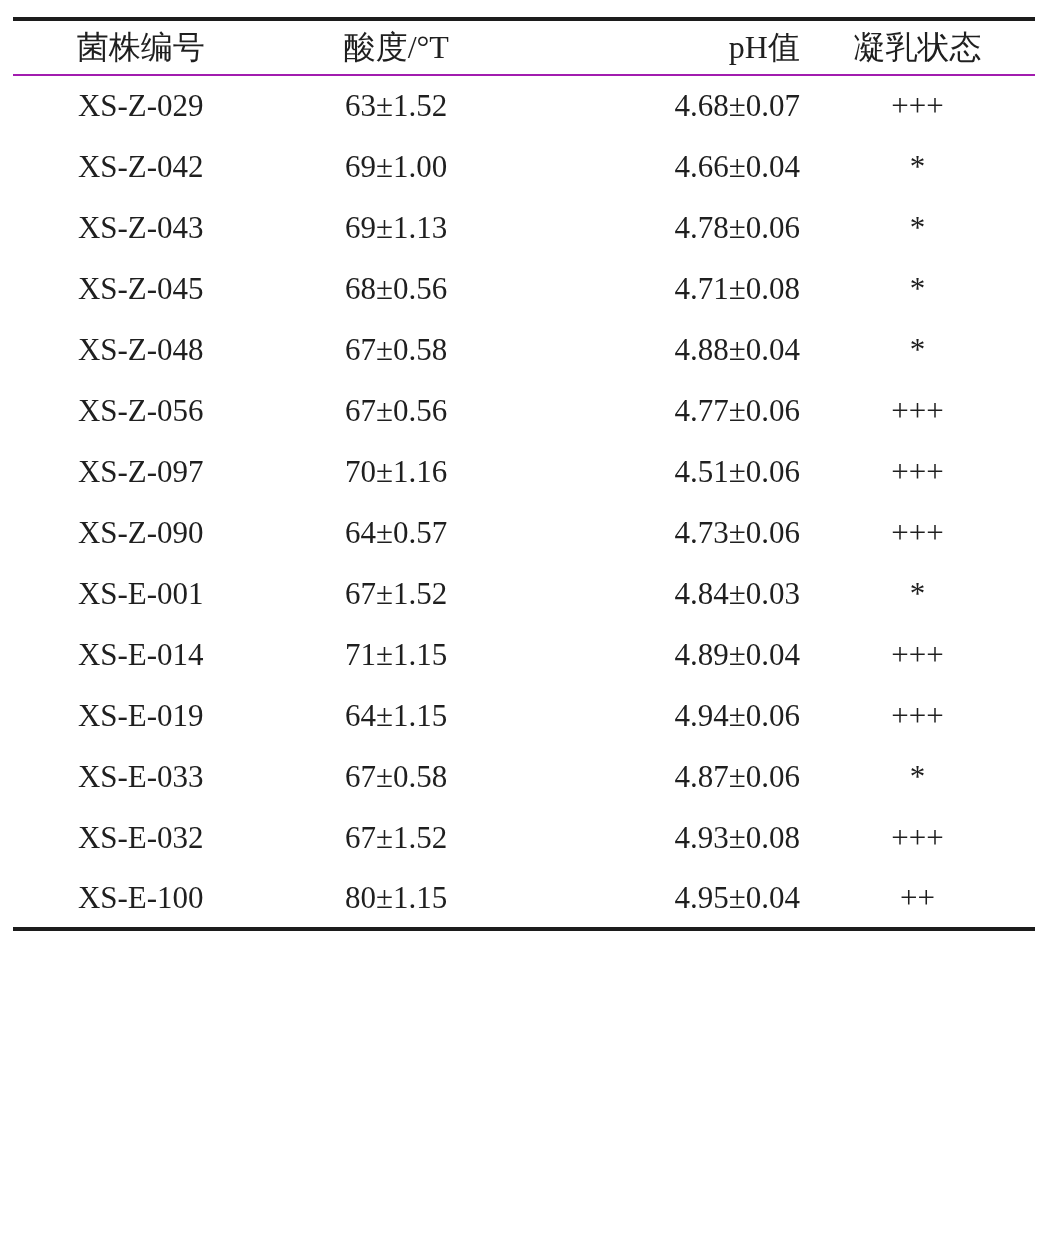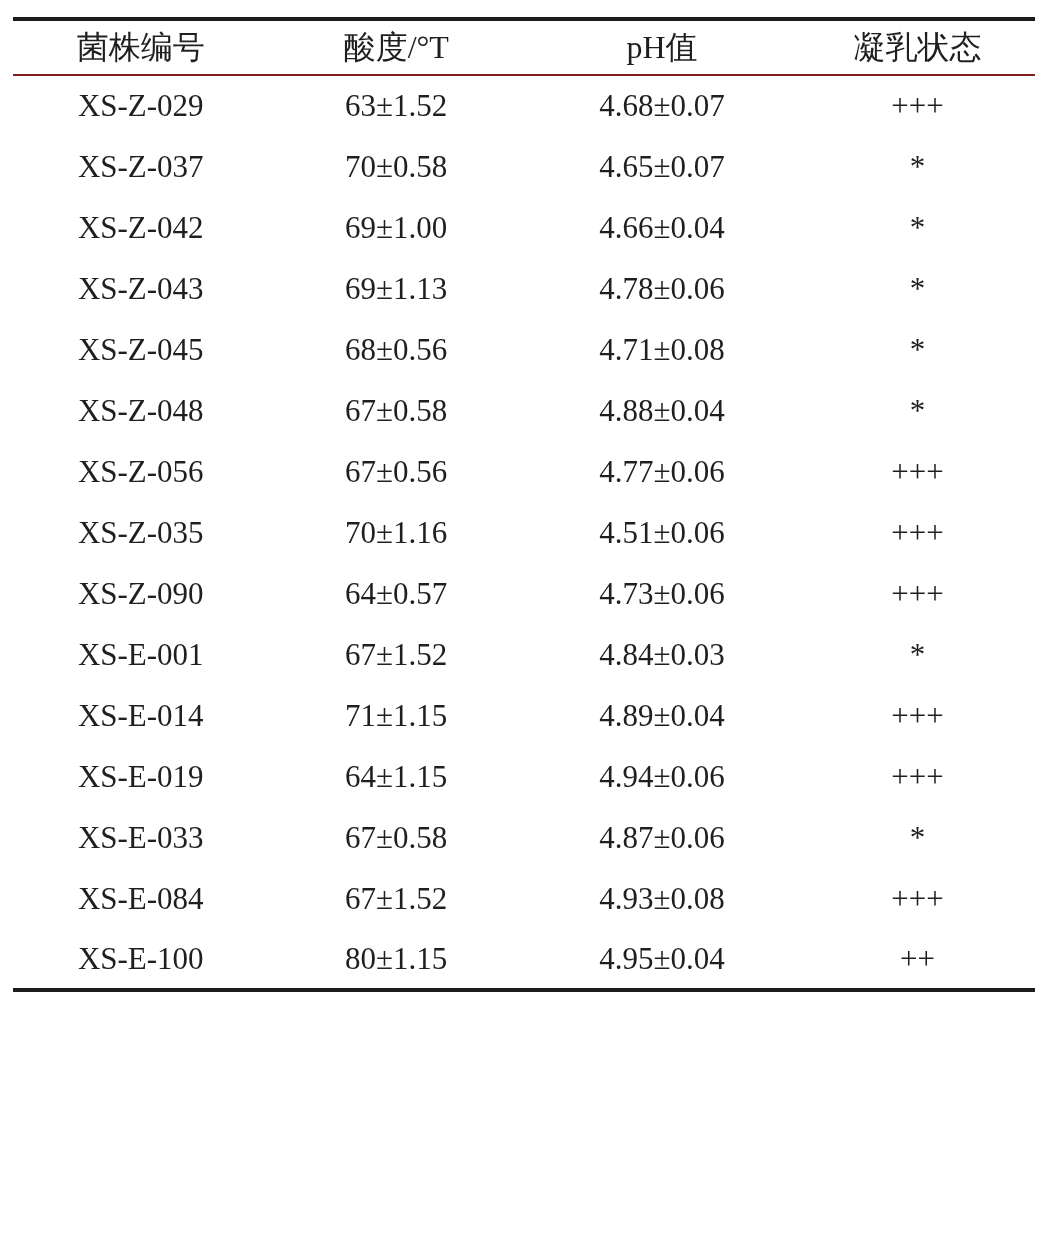--- a/index.html
+++ b/index.html
@@ -20,38 +20,38 @@
     position: absolute;
     left: 13px;
     top: 17px;
     width: 1022px;
     border-collapse: collapse;
     border-top: 4px solid #1c1c1c;
     border-bottom: 4px solid #1c1c1c;
   }
   table.data-table thead tr {
     height: 56px;
-    border-bottom: 2px solid #7f1d1d;
+    border-bottom: 2px solid #a21caf;
   }
   table.data-table tbody tr {
     height: 61px;
   }
   th, td {
     font-size: 31px;
     font-weight: normal;
     text-align: center;
     vertical-align: middle;
     padding: 0;
     white-space: nowrap;
     color: #1f1f1f;
   }
   th { font-size: 32px; }
   .col0 { width: 25%; }
   .col1 { width: 25%; }
-  .col2 { width: 27%; }
+  .col2 { width: 27%; text-align: right; }
   .col3 { width: 23%; }
 </style>
 </head>
 <body>
 
 <div class="page">
   <table class="data-table">
     <thead>
       <tr id="header-row">
           <th class="col0">菌株编号</th>
@@ -59,26 +59,20 @@
           <th class="col2">pH值</th>
           <th class="col3">凝乳状态</th>
         </tr>
     </thead>
     <tbody id="table-body">
         <tr>
           <td class="col0">XS-Z-029</td>
           <td class="col1">63±1.52</td>
           <td class="col2">4.68±0.07</td>
           <td class="col3">+++</td>
-        </tr>
-        <tr>
-          <td class="col0">XS-Z-037</td>
-          <td class="col1">70±0.58</td>
-          <td class="col2">4.65±0.07</td>
-          <td class="col3">*</td>
         </tr>
         <tr>
           <td class="col0">XS-Z-042</td>
           <td class="col1">69±1.00</td>
           <td class="col2">4.66±0.04</td>
           <td class="col3">*</td>
         </tr>
         <tr>
           <td class="col0">XS-Z-043</td>
           <td class="col1">69±1.13</td>
@@ -97,21 +91,21 @@
           <td class="col2">4.88±0.04</td>
           <td class="col3">*</td>
         </tr>
         <tr>
           <td class="col0">XS-Z-056</td>
           <td class="col1">67±0.56</td>
           <td class="col2">4.77±0.06</td>
           <td class="col3">+++</td>
         </tr>
         <tr>
-          <td class="col0">XS-Z-035</td>
+          <td class="col0">XS-Z-097</td>
           <td class="col1">70±1.16</td>
           <td class="col2">4.51±0.06</td>
           <td class="col3">+++</td>
         </tr>
         <tr>
           <td class="col0">XS-Z-090</td>
           <td class="col1">64±0.57</td>
           <td class="col2">4.73±0.06</td>
           <td class="col3">+++</td>
         </tr>
@@ -133,21 +127,21 @@
           <td class="col2">4.94±0.06</td>
           <td class="col3">+++</td>
         </tr>
         <tr>
           <td class="col0">XS-E-033</td>
           <td class="col1">67±0.58</td>
           <td class="col2">4.87±0.06</td>
           <td class="col3">*</td>
         </tr>
         <tr>
-          <td class="col0">XS-E-084</td>
+          <td class="col0">XS-E-032</td>
           <td class="col1">67±1.52</td>
           <td class="col2">4.93±0.08</td>
           <td class="col3">+++</td>
         </tr>
         <tr>
           <td class="col0">XS-E-100</td>
           <td class="col1">80±1.15</td>
           <td class="col2">4.95±0.04</td>
           <td class="col3">++</td>
         </tr>

